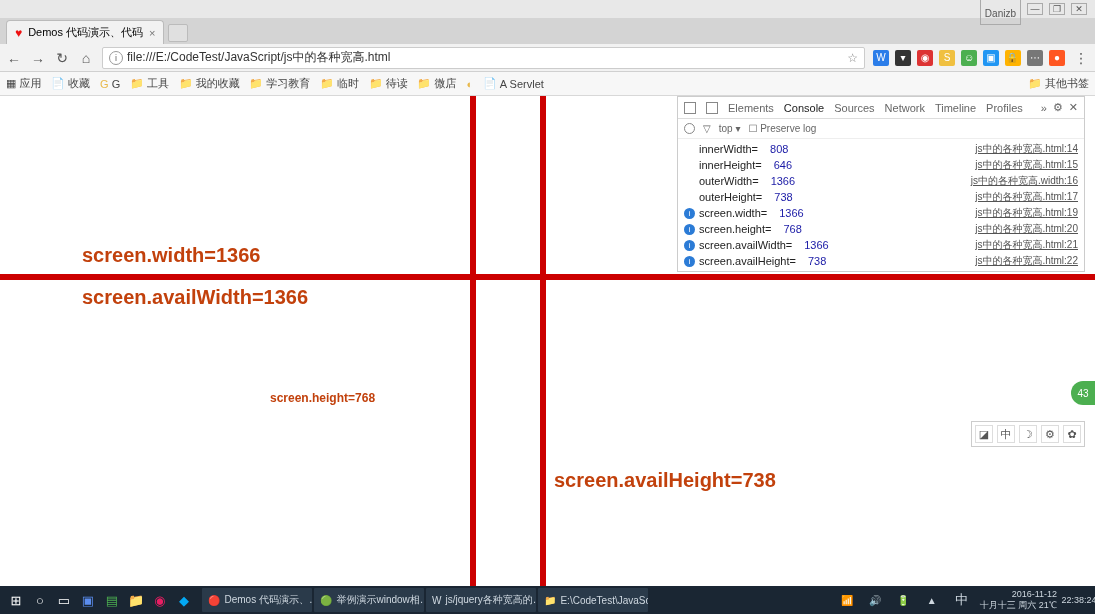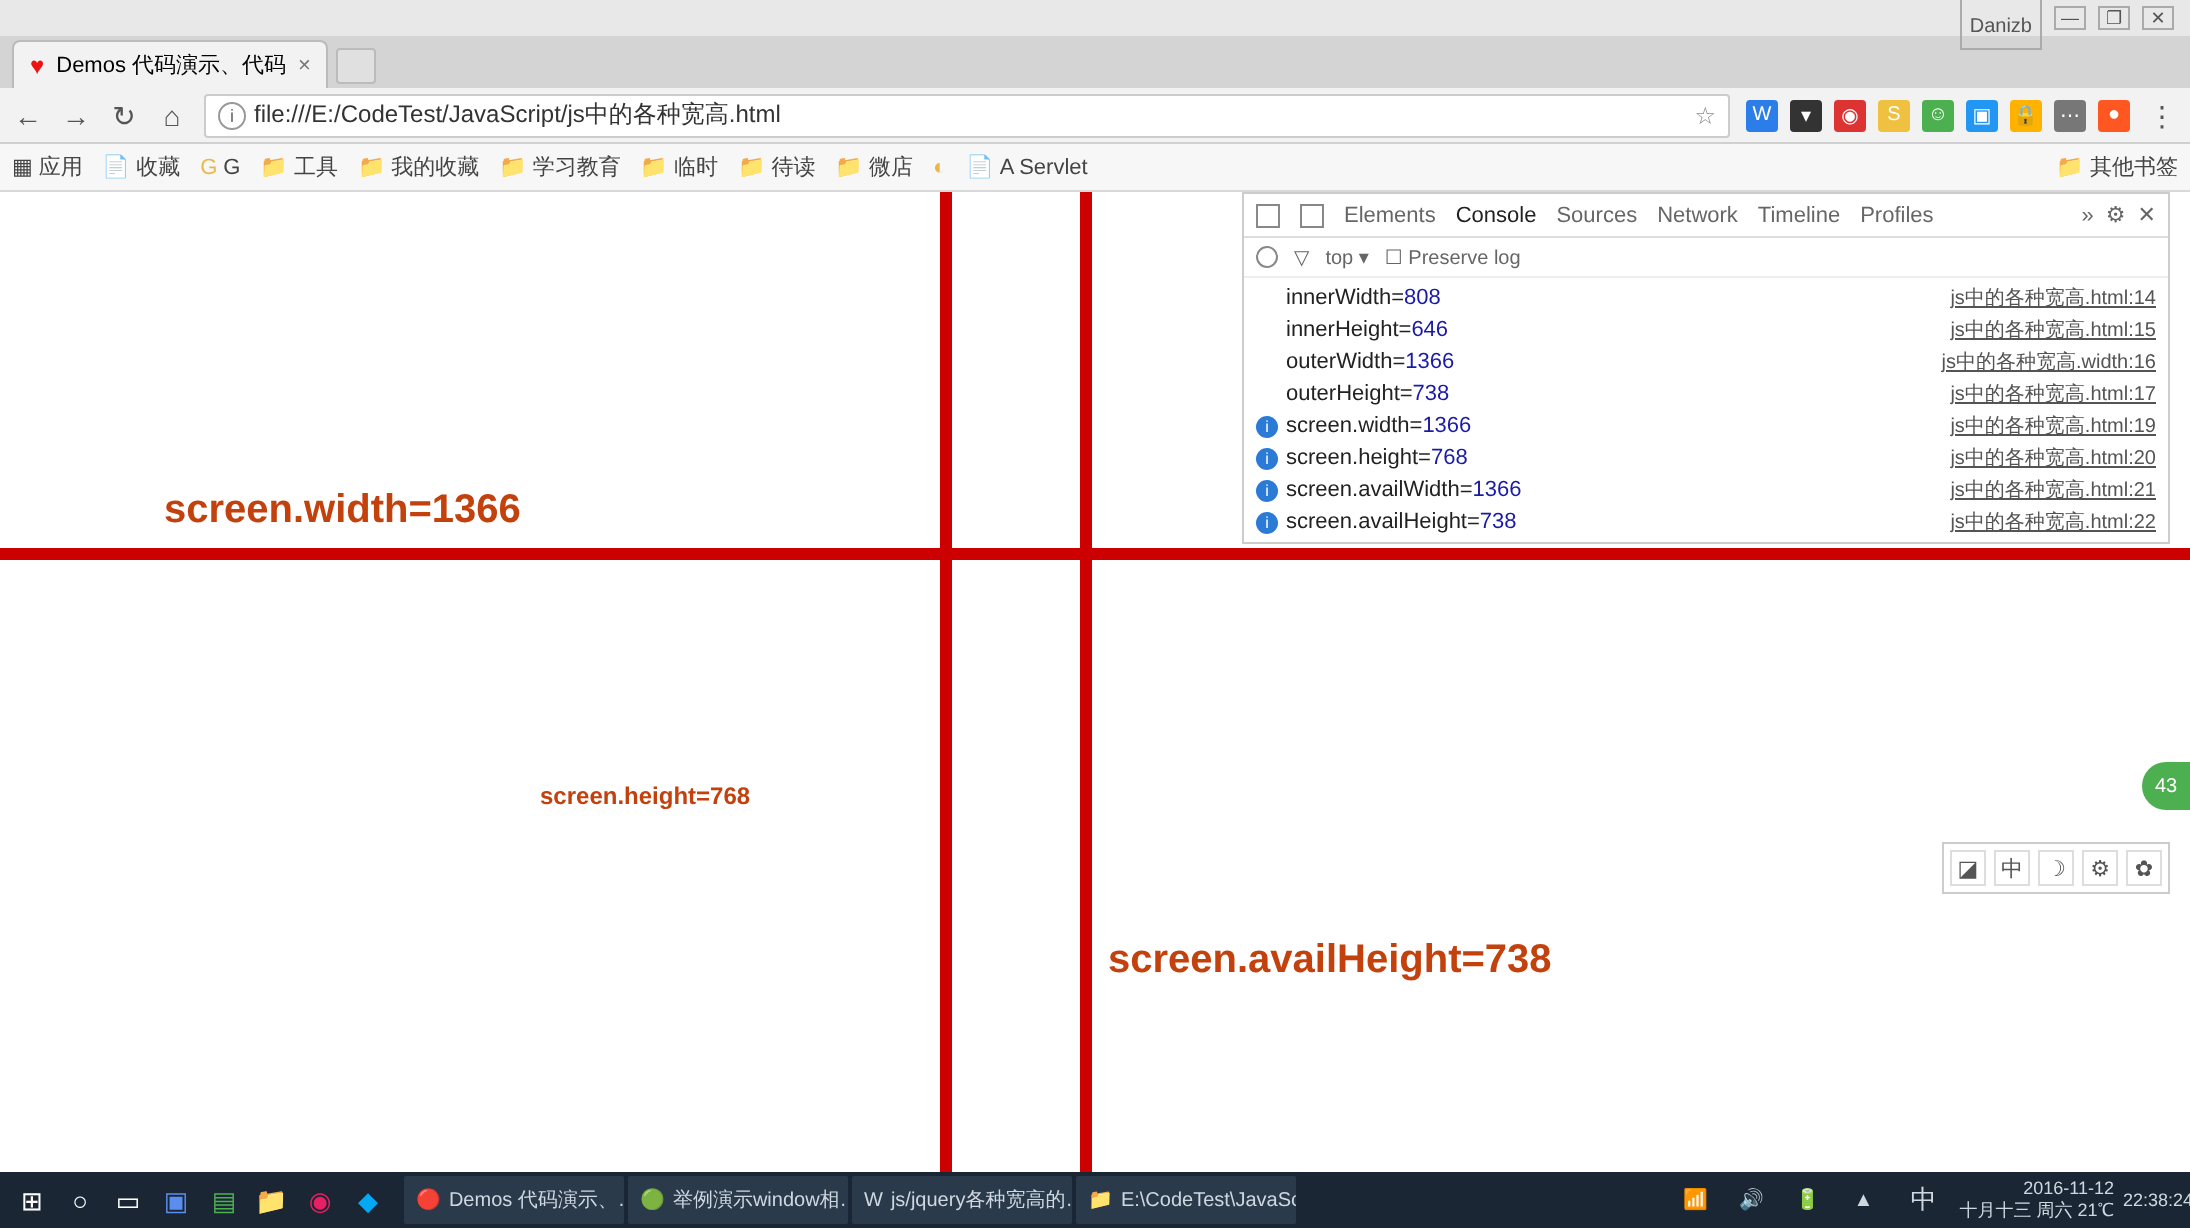--- a/index.html
+++ b/index.html
@@ -21,31 +21,31 @@
 .bmbar{height:24px;background:#f7f7f7;border-bottom:1px solid #d8d8d8;display:flex;align-items:center;padding:0 6px;gap:10px;font-size:11px;color:#444}
 .bm{display:flex;align-items:center;gap:3px;cursor:pointer}
 .bm .fold{color:#e8b84a;font-size:11px}
 .bm-right{margin-left:auto;display:flex;gap:8px;align-items:flex-start}
 .content{position:relative;height:calc(614px - 18px - 26px - 28px - 24px - 28px);background:#fff}
 .vline{position:absolute;top:0;bottom:0;background:#c00;width:6px}
 .vline.a{left:470px}
 .vline.b{left:540px}
 .hline{position:absolute;left:0;right:0;background:#c00;height:6px;top:178px}
 .overlay-text{position:absolute;font-weight:bold;color:#c2410c;white-space:nowrap}
-.devtools{position:absolute;right:10px;top:0;width:464px;background:#fff;border:1px solid #ccc;font-size:11px}
+.devtools{position:absolute;right:10px;top:0;width:408px;background:#fff;border:1px solid #ccc;font-size:11px}
 .dt-tabs{height:22px;border-bottom:1px solid #ddd;display:flex;align-items:center;gap:10px;padding:0 6px;color:#666}
 .dt-tabs .sq{width:12px;height:12px;border:1px solid #888;cursor:pointer}
 .dt-tabs .tab-i{cursor:pointer}
 .dt-tabs .tab-i.active{color:#222;font-weight:500}
 .dt-tabs .right{margin-left:auto;display:flex;gap:6px;align-items:center}
 .dt-filter{height:20px;border-bottom:1px solid #eee;display:flex;align-items:center;gap:8px;padding:0 6px;color:#666;font-size:10px}
 .dt-filter .circ{width:11px;height:11px;border:1px solid #888;border-radius:50%}
 .dt-body{padding:2px 0}
 .log-row{display:flex;align-items:center;padding:1px 6px;font-family:Consolas,monospace;font-size:11px}
-.log-row .msg{display:flex;gap:0}
+.log-row .msg{display:flex;gap:12px}
 .log-row .key{color:#222}
 .log-row .num{color:#1a1aa6}
 .log-row .link{margin-left:auto;color:#545454;text-decoration:underline;font-size:10px;cursor:pointer}
 .log-row .info-i{width:11px;height:11px;border-radius:50%;background:#2b7bd6;color:#fff;font-size:8px;display:flex;align-items:center;justify-content:center;margin-right:4px}
 .side-badge{position:absolute;right:0;top:285px;width:24px;height:24px;background:#4caf50;border-radius:50% 0 0 50%;color:#fff;font-size:10px;display:flex;align-items:center;justify-content:center}
 .side-tools{position:absolute;right:10px;top:325px;display:flex;gap:4px;background:#fff;border:1px solid #ccc;padding:3px}
 .side-tools .t{width:18px;height:18px;border:1px solid #ddd;display:flex;align-items:center;justify-content:center;font-size:11px;color:#555;cursor:pointer}
 .taskbar{position:absolute;bottom:0;left:0;right:0;height:28px;background:#1a2633;display:flex;align-items:center;padding:0 4px;gap:2px;color:#cfd8e0;font-size:10px}
 .tb-ico{width:24px;height:24px;display:flex;align-items:center;justify-content:center;cursor:pointer;font-size:13px}
 .tb-app{height:24px;padding:0 6px;display:flex;align-items:center;gap:4px;background:#2a3a4a;border-radius:1px;cursor:pointer;max-width:110px;overflow:hidden;white-space:nowrap}
@@ -142,20 +142,21 @@
     <span>📁 <span>其他书签</span></span>
   </span>
 </div>
 
 <div class="content">
   <div class="vline a"></div>
   <div class="vline b"></div>
   <div class="hline"></div>
 
   <div class="overlay-text" style="left:82px;top:148px;font-size:20px">screen.width=1366</div>
+  <div class="overlay-text" style="left:82px;top:190px;font-size:20px">screen.availWidth=1366</div>
   <div class="overlay-text" style="left:270px;top:295px;font-size:12px">screen.height=768</div>
   <div class="overlay-text" style="left:554px;top:373px;font-size:20px">screen.availHeight=738</div>
 
   <div class="devtools">
     <div class="dt-tabs">
       <span class="sq"></span>
       <span class="sq"></span>
       <span id="dt-tabs-list" style="display:flex;gap:10px">
           <span class="tab-i">Elements</span>
           <span class="tab-i active">Console</span>

